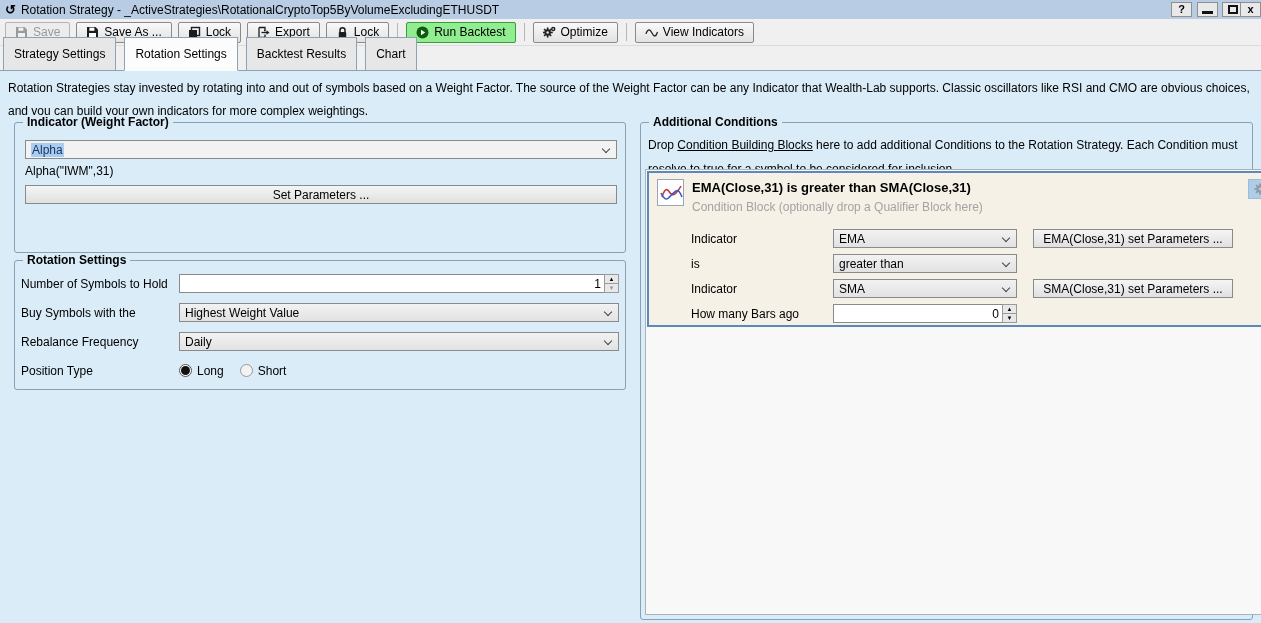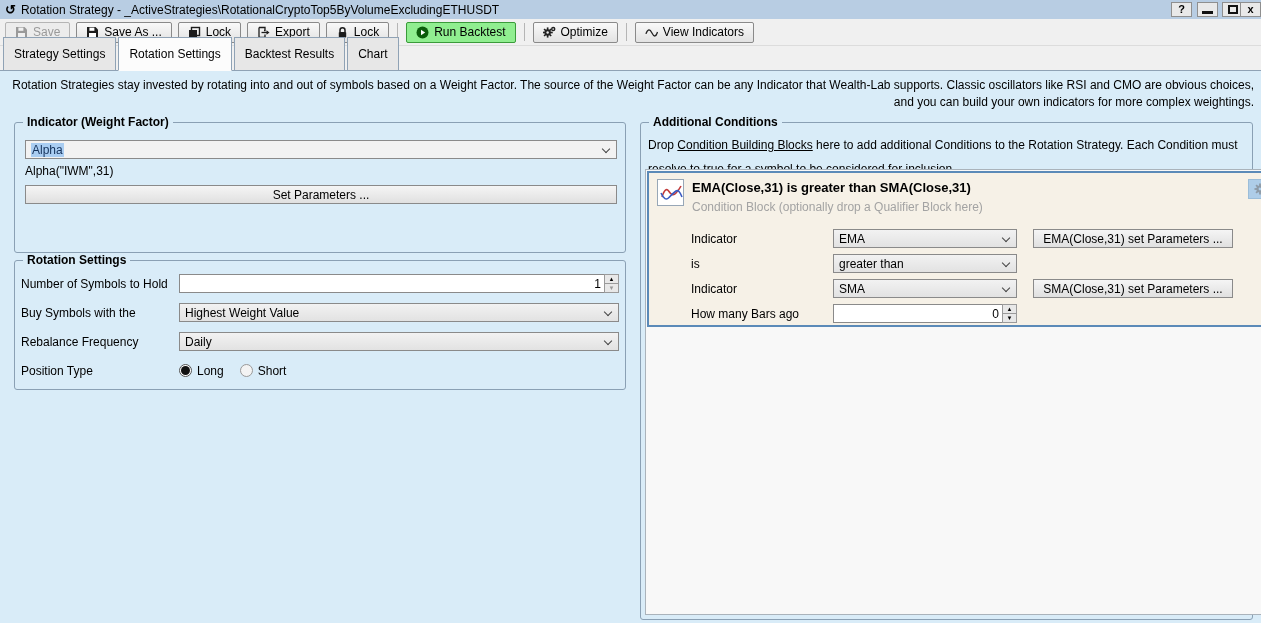--- a/index.html
+++ b/index.html
@@ -53,34 +53,34 @@
   .tsep { width: 1px; height: 18px; background: #b5b5b5; margin: 0 2px; }
   .icon12 { width: 13px; height: 13px; display: block; }
   
   .tabbar {
     position: absolute; top:46px; left:0; width:100%; height:25px;
     background: var(--toolbar-bg, #f0f0f0);
     display: flex; align-items: flex-end; padding-left: 3px;
     border-bottom: 1px solid #8fa2b5;
   }
   .tab {
-    height: 21px; padding: 16px 10px; margin-right: 2px;
+    height: 21px; padding: 16px 10px; margin-right: 8px;
     background: #e7e7e7; border: 1px solid #8fa2b5; border-bottom: none;
     display: flex; align-items: center; white-space: nowrap;
   }
   .tab.active {
     height: 25px; background: #fcfcfc; margin-bottom: -1px;
     border-bottom: 1px solid #fcfcfc; z-index: 2;
   }
   
   .content {
     position: absolute; top: 71px; left: 0; width: 100%; height: 552px;
     background: var(--content-bg, #d9ecf8);
   }
-  .intro { position: absolute; left: 8px; top: 6px; width: 1246px; line-height: 17px; text-align: right; }
+  .intro { position: absolute; left: 8px; top: 6px; width: 1246px; line-height: 23px; }
   .group {
     position: absolute; border: 1px solid var(--group-border, #8aa0b4);
     border-radius: 3px;
   }
   .group-title {
     position: absolute; top: -8px; left: 8px; padding: 0 4px;
     background: var(--content-bg, #d9ecf8); font-weight: bold; white-space: nowrap;
   }
   .g-indicator { left: 14px; top: 51px;  width: 612px; height: 131px; }
   .g-rotation  { left: 14px; top: 189px; width: 612px; height: 130px; }

